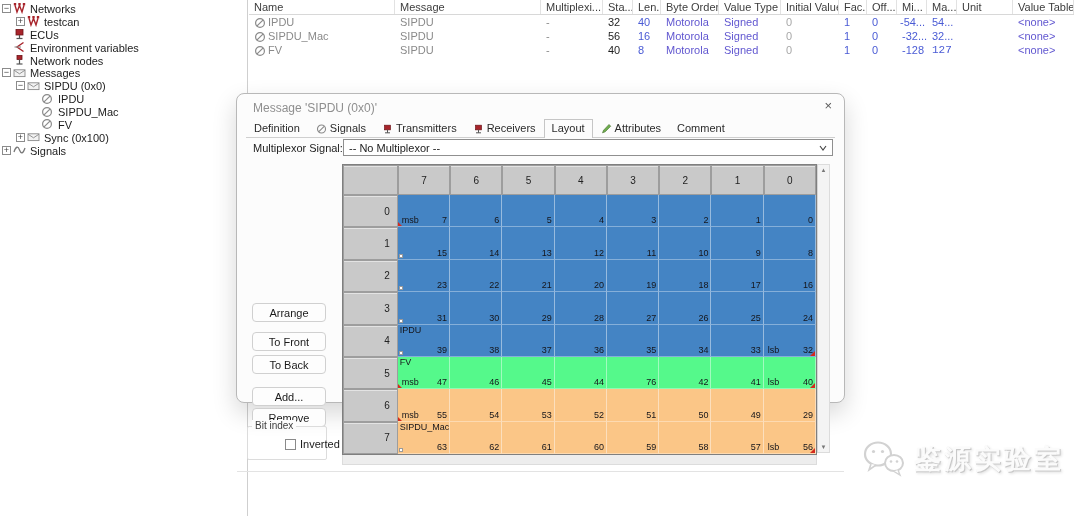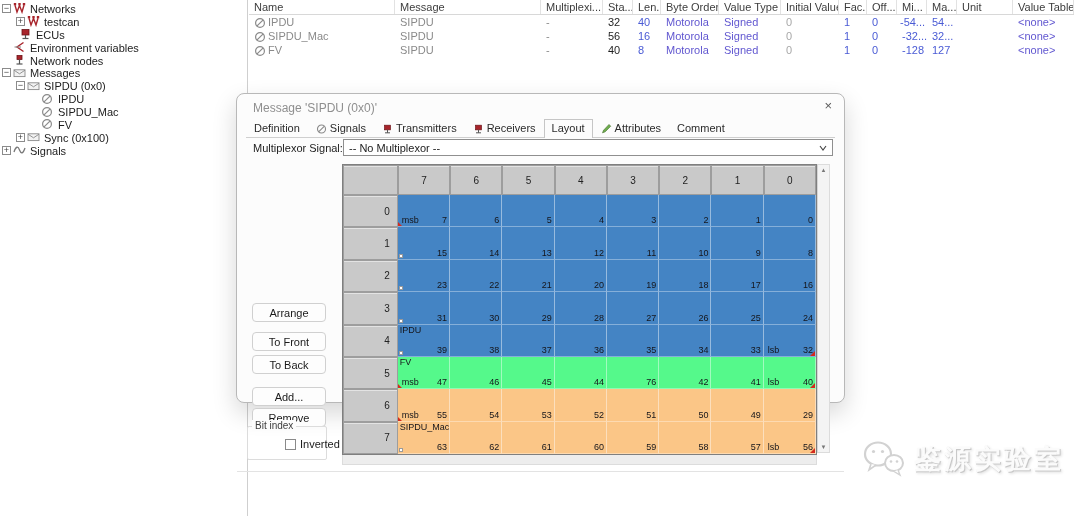--- a/index.html
+++ b/index.html
@@ -106,21 +106,21 @@
         <span class="tree-icon">
           <svg width="13" height="12" viewBox="0 0 13 12">
             <path d="M2 3.2 L4 10 L6.5 3.5 L9 10 L11 3.2" fill="none" stroke="#a8242b" stroke-width="1.4"></path>
             <rect x="0.8" y="1" width="2.4" height="2.4" fill="#a8242b"></rect>
             <rect x="5.3" y="1" width="2.4" height="2.4" fill="#a8242b"></rect>
             <rect x="9.8" y="1" width="2.4" height="2.4" fill="#a8242b"></rect>
           </svg>
         </span>
         <span class="tree-label">testcan</span>
       </div>
-      <div class="tree-item" style="padding-left: 8px;">
+      <div class="tree-item" style="padding-left: 2px;">
         <span class="expander hidden"></span>
         <span class="tree-icon">
           <svg width="13" height="12" viewBox="0 0 13 12">
             <rect x="3" y="1.5" width="7" height="5.5" fill="#a8242b" stroke="#6b1318" stroke-width="0.8"></rect>
             <line x1="6.5" y1="7" x2="6.5" y2="10.5" stroke="#555" stroke-width="1.2"></line>
             <line x1="3.5" y1="10.5" x2="9.5" y2="10.5" stroke="#555" stroke-width="1.2"></line>
           </svg>
         </span>
         <span class="tree-label">ECUs</span>
       </div>
@@ -361,21 +361,21 @@
           </div>
           <div class="t-cell c-num" style="width: 28px;">
             <span>1</span>
           </div>
           <div class="t-cell c-num" style="width: 30px;">
             <span>0</span>
           </div>
           <div class="t-cell c-num" style="width: 30px;">
             <span>-128</span>
           </div>
-          <div class="t-cell c-num" style="width: 30px;">
+          <div class="t-cell c-num" style="width: 30px; font-family: Liberation Mono, monospace;">
             <span>127</span>
           </div>
           <div class="t-cell c-dark" style="width: 56px;">
             <span></span>
           </div>
           <div class="t-cell c-word" style="width: 61px;">
             <span>&lt;none&gt;</span>
           </div>
         </div>
       </div>

